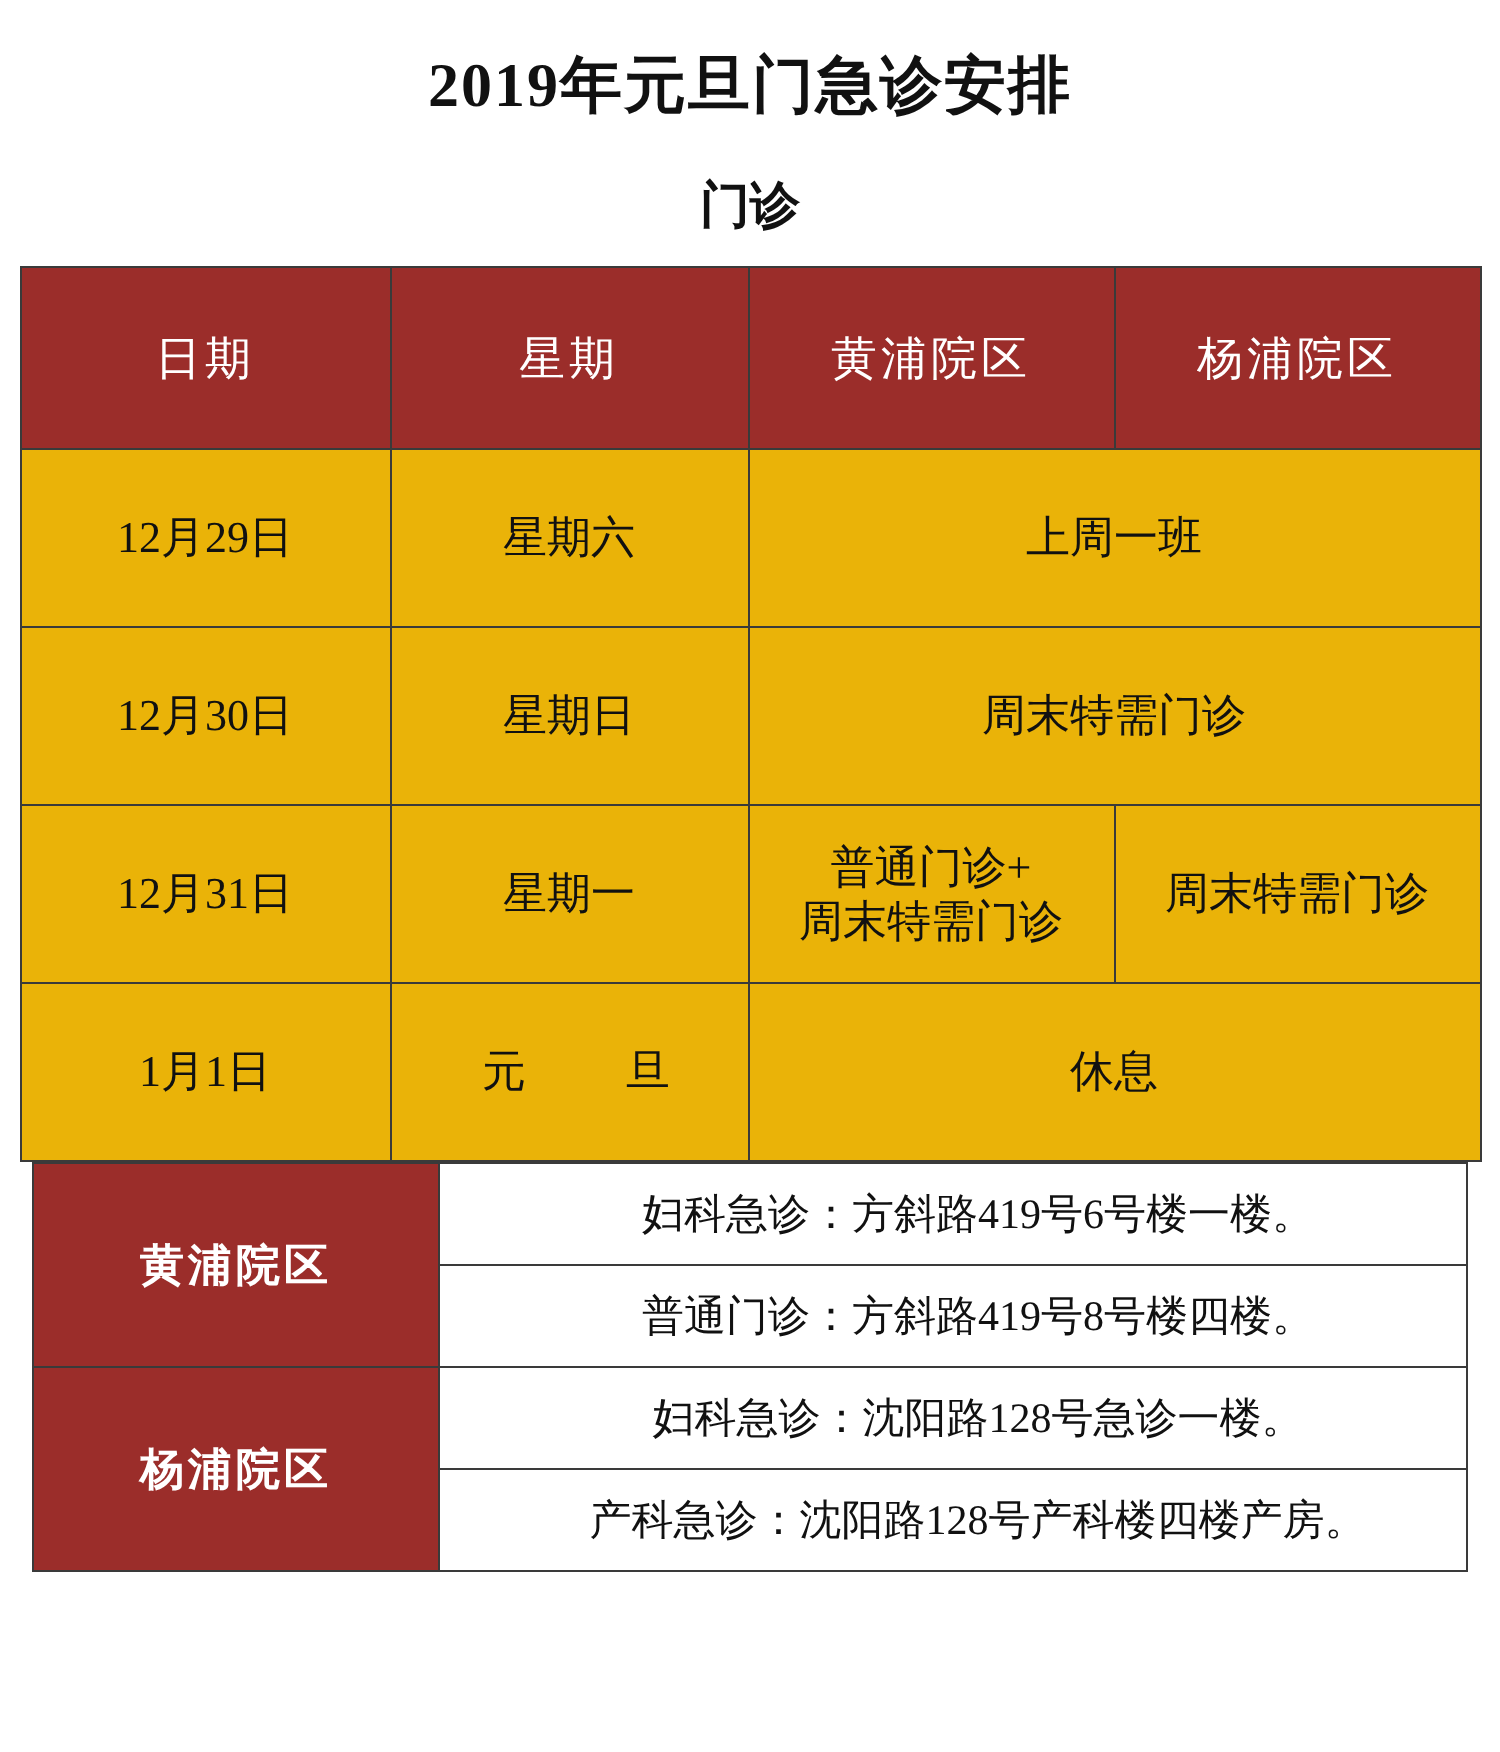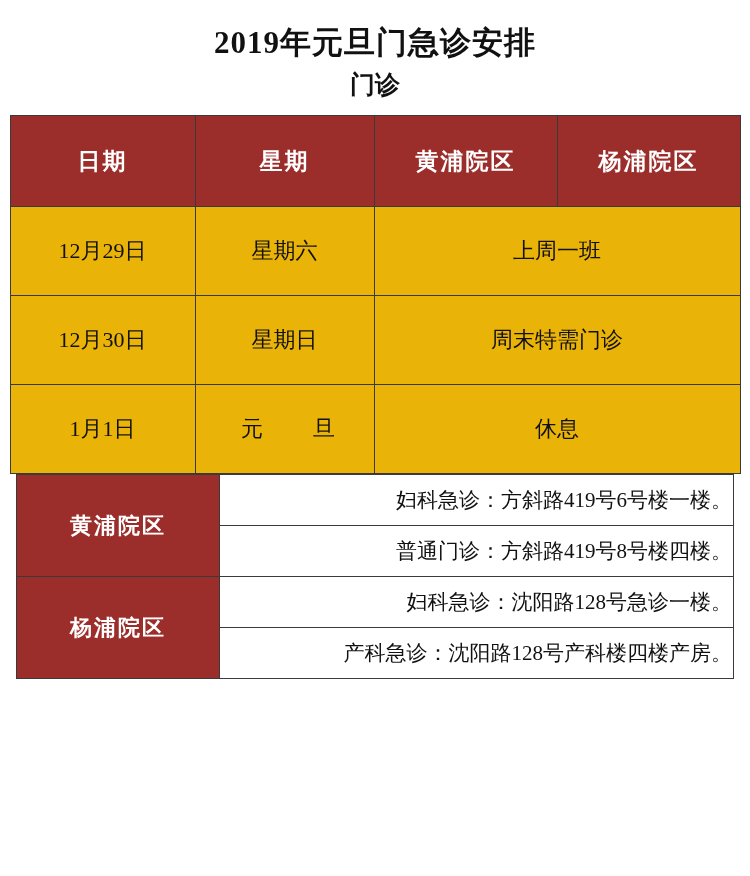--- a/index.html
+++ b/index.html
@@ -25,21 +25,21 @@
     font-size: 31px;
     font-weight: bold;
     letter-spacing: 1px;
     padding-top: 22px;
     color: #111111;
   }
   .section-title {
     text-align: center;
     font-size: 25px;
     font-weight: bold;
-    margin-top: 4px;
+    margin-top: 22px;
     margin-bottom: 14px;
     color: #111111;
   }
   .section-title.emergency {
     margin-top: 34px;
     margin-bottom: 16px;
     font-size: 25px;
   }
   table {
     border-collapse: collapse;
@@ -55,21 +55,21 @@
     border: 1px solid #3a3a3a;
     text-align: center;
     vertical-align: middle;
     font-size: 22px;
     color: #111111;
     background: #eab308;
   }
   .outpatient-table thead th {
     background: #9b2d2a;
     color: #ffffff;
-    font-weight: bold;
+    font-weight: normal;
     height: 88px;
     font-size: 23px;
     letter-spacing: 2px;
   }
   .outpatient-table tbody td {
     height: 86px;
   }
   .col-date { width: 182px; }
   .col-week { width: 176px; }
   .col-hp   { width: 180px; }
@@ -101,21 +101,21 @@
     background: #9b2d2a;
     color: #ffffff;
     font-weight: bold;
     text-align: center;
     width: 200px;
     letter-spacing: 2px;
     font-size: 22px;
   }
   .emergency-table td.detail {
     padding-left: 26px;
-    text-align: right;
+    text-align: center;
   }
 </style>
 </head>
 <body>
 
 <div class="page">
 
   <div class="main-title">2019年元旦门急诊安排</div>
 
   <div class="section-title">门诊</div>
@@ -134,20 +134,29 @@
         <td>12月29日</td>
         <td>星期六</td>
         <td colspan="2">上周一班</td>
       </tr>
       <tr>
         <td>12月30日</td>
         <td>星期日</td>
         <td colspan="2">周末特需门诊</td>
       </tr>
       <tr>
+        <td>12月31日</td>
+        <td>星期一</td>
+        <td class="two-line">
+          <div>普通门诊+</div>
+          <div>周末特需门诊</div>
+        </td>
+        <td class="two-line">周末特需门诊</td>
+      </tr>
+      <tr>
         <td>1月1日</td>
         <td class="spaced">元　旦</td>
         <td colspan="2">休息</td>
       </tr>
     </tbody>
   </table>
 
 
   <table class="emergency-table">
     <tbody>

